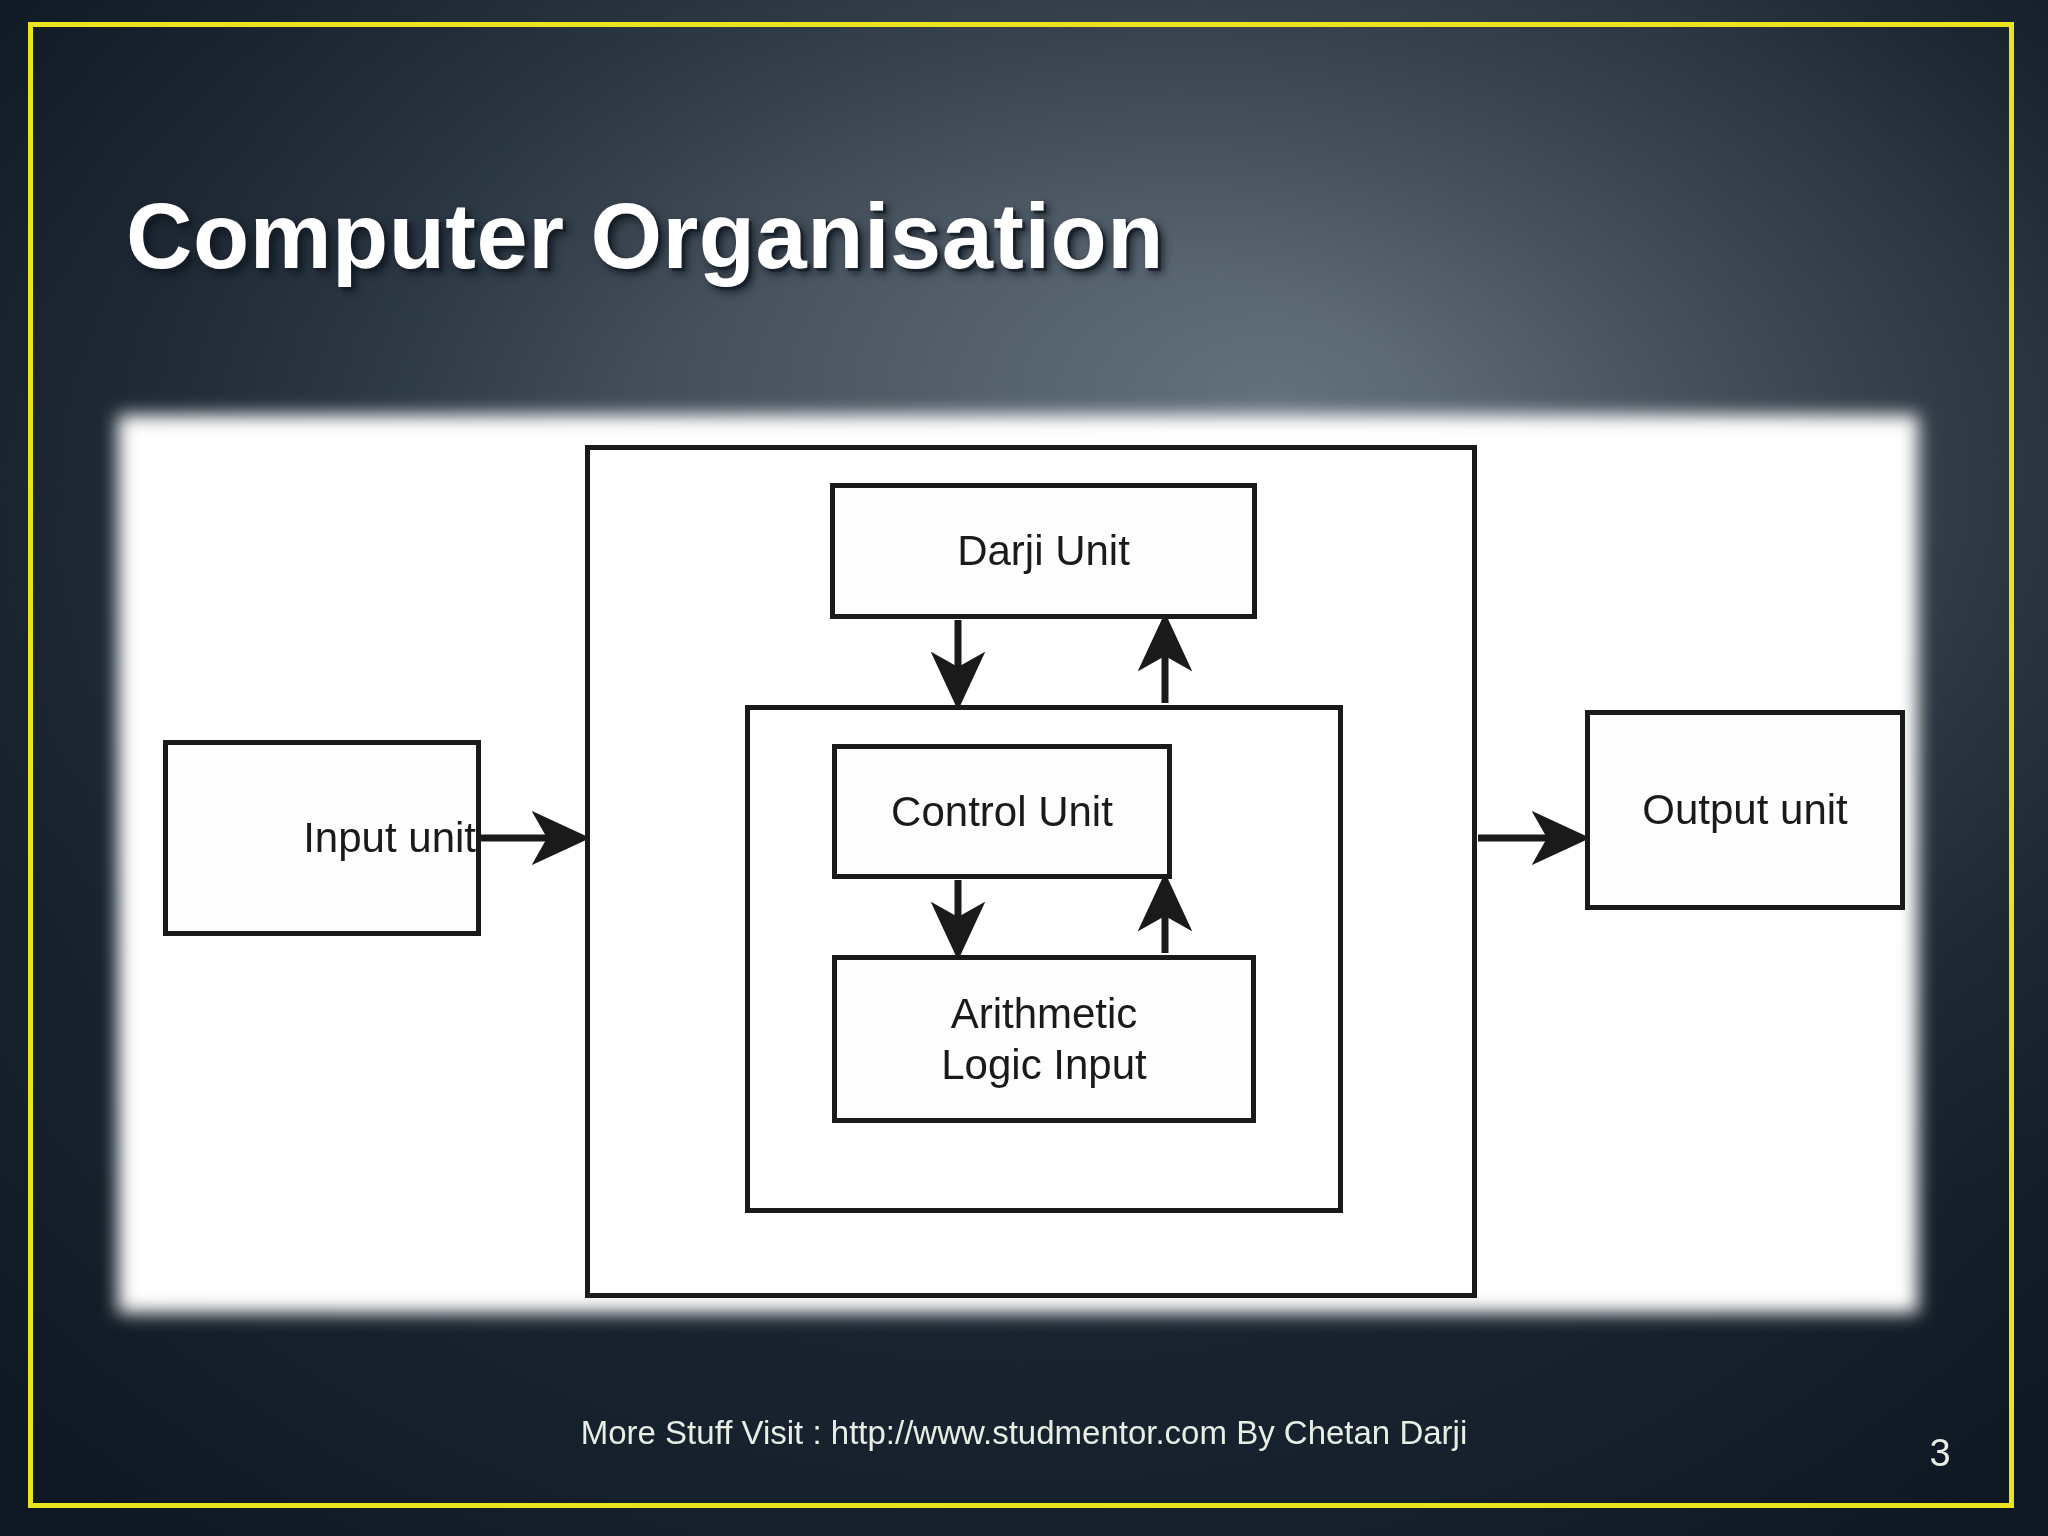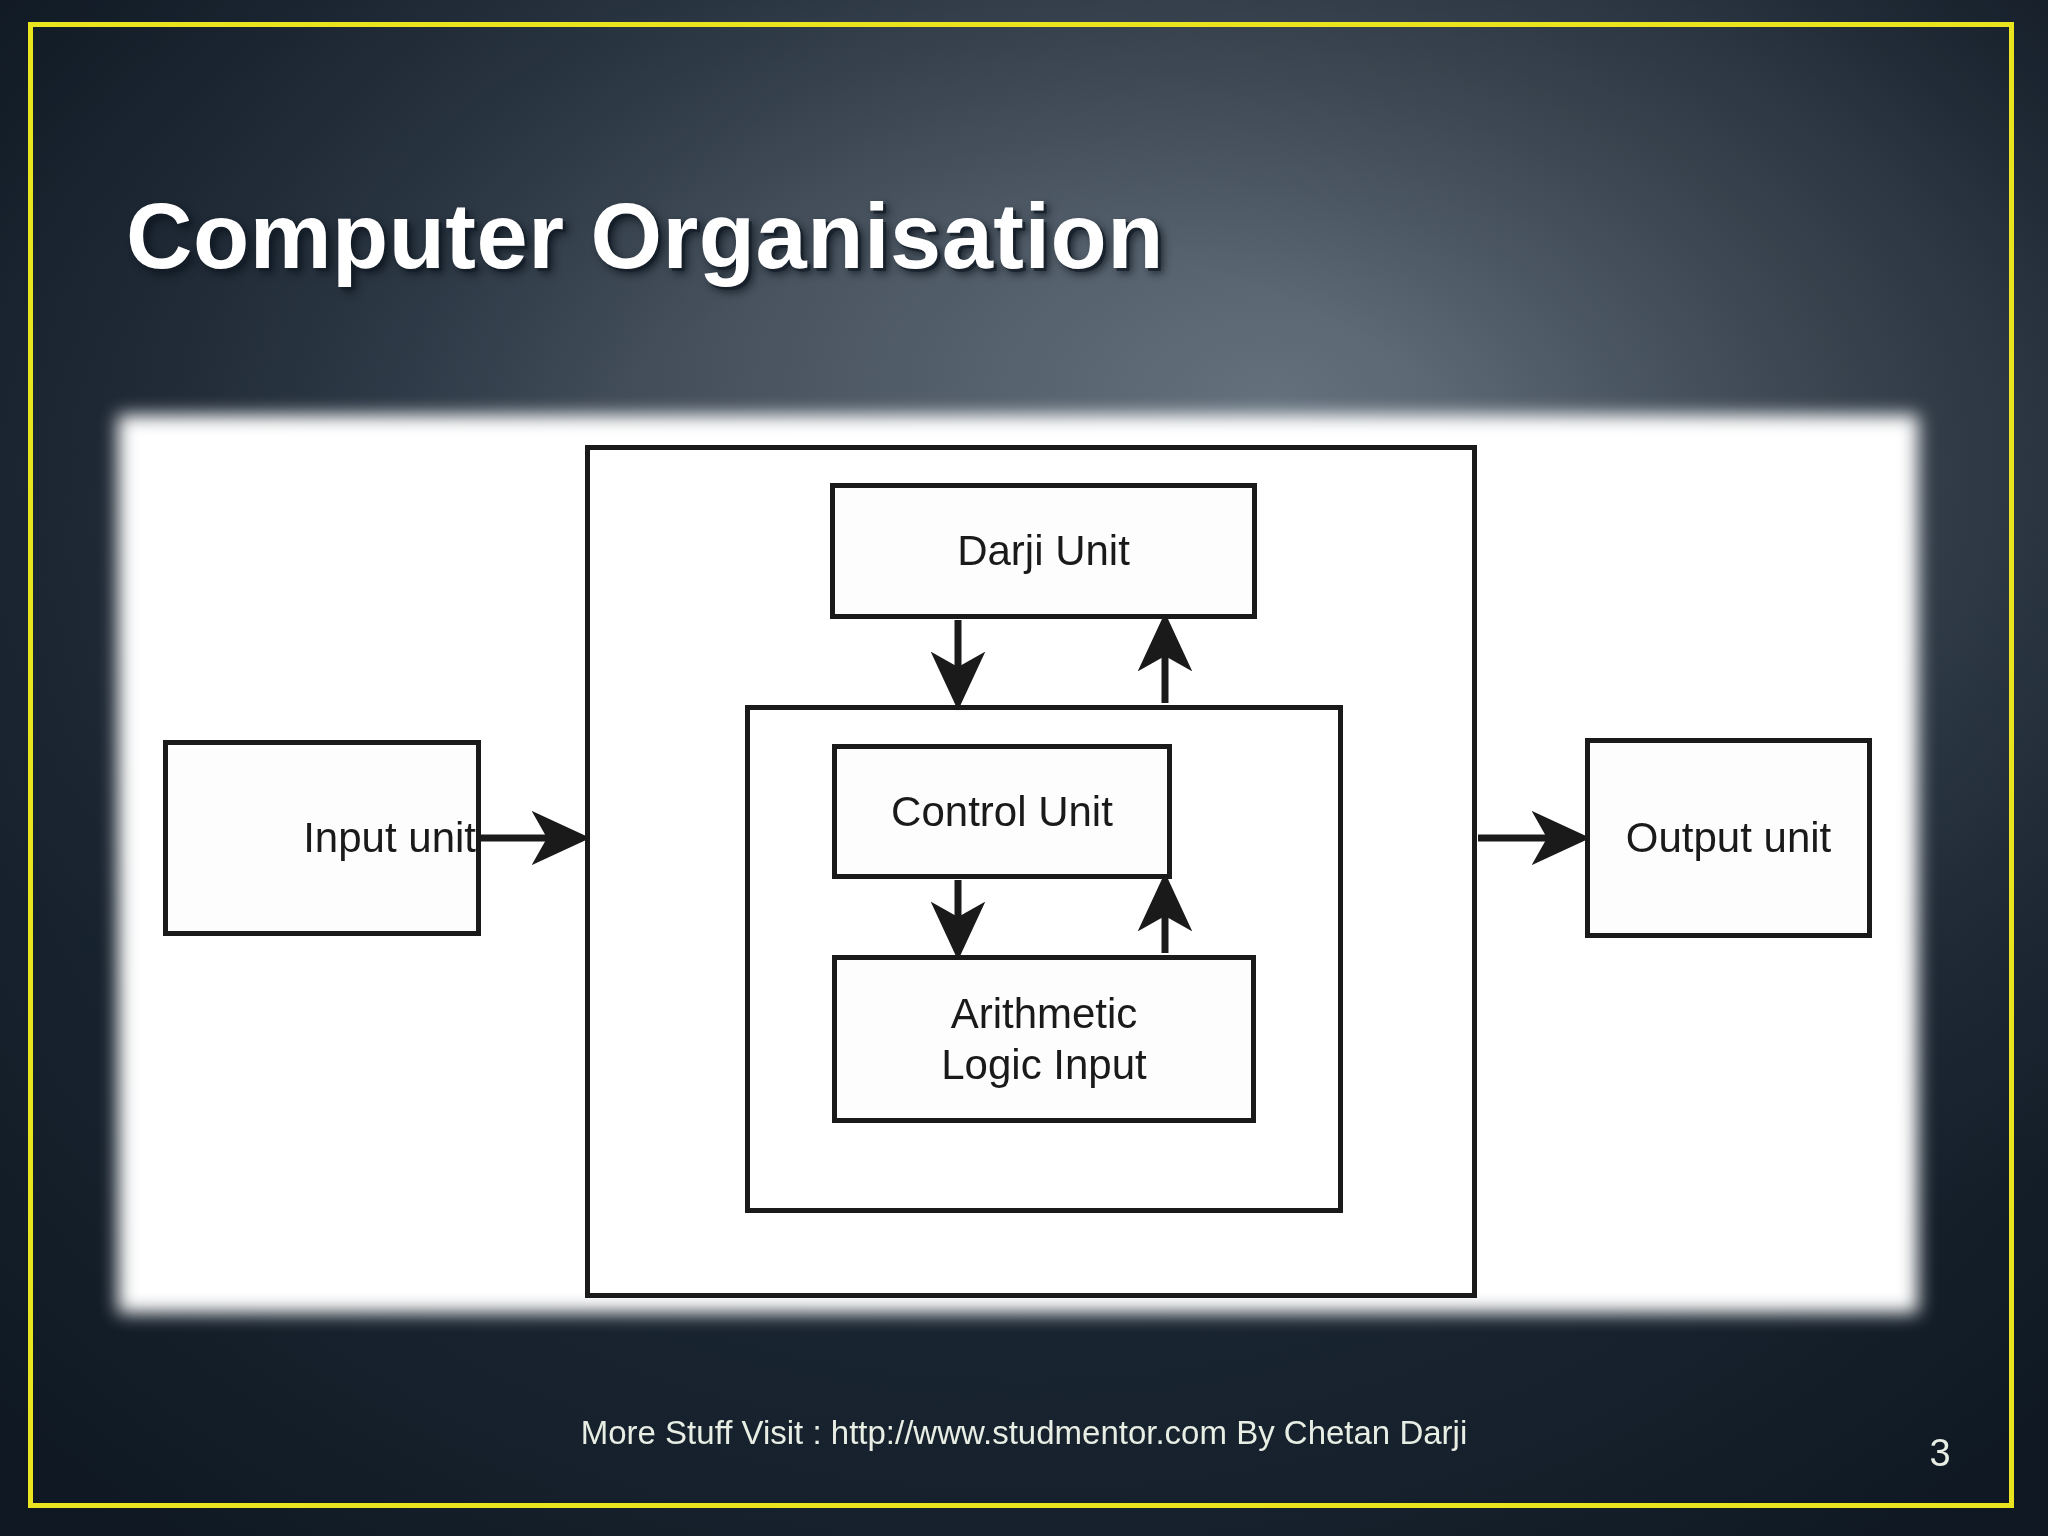--- a/index.html
+++ b/index.html
@@ -92,21 +92,21 @@
     background: transparent;
   }
 
   #cpu-outer   { left: 585px;  top: 445px;  width: 892px;  height: 853px; }
   #cu-alu-box  { left: 745px;  top: 705px;  width: 598px;  height: 508px; }
 
   #memory-unit  { left: 830px;  top: 483px;  width: 427px; height: 136px; }
   #control-unit { left: 832px;  top: 744px;  width: 340px; height: 135px; }
   #alu-unit     { left: 832px;  top: 955px;  width: 424px; height: 168px; }
   #input-unit   { left: 163px;  top: 740px;  width: 318px; height: 196px; justify-content: flex-end; }
-  #output-unit  { left: 1585px; top: 738px;  width: 287px; height: 200px; }
+  #output-unit  { left: 1585px; top: 710px;  width: 320px; height: 200px; }
 
   
   #footer-text {
     position: absolute;
     left: 512px;
     top: 1412px;
     width: 1024px;
     text-align: center;
     color: #e8eee4;
     font-size: 33px;

